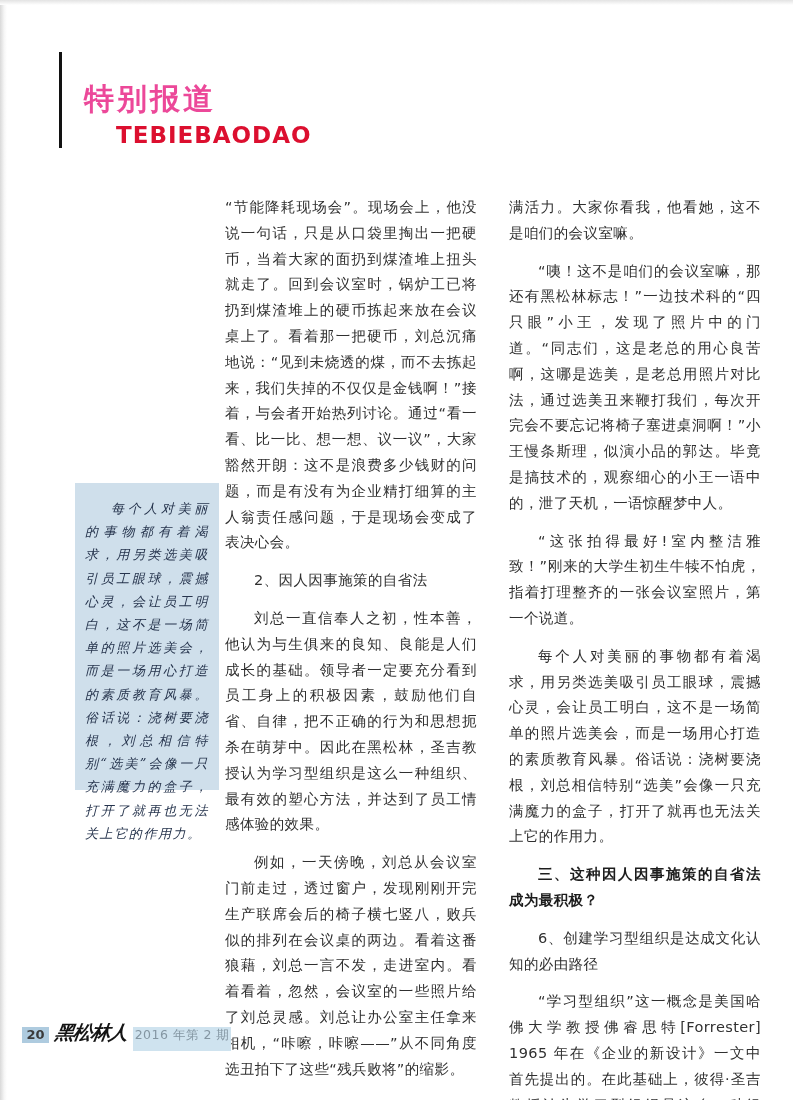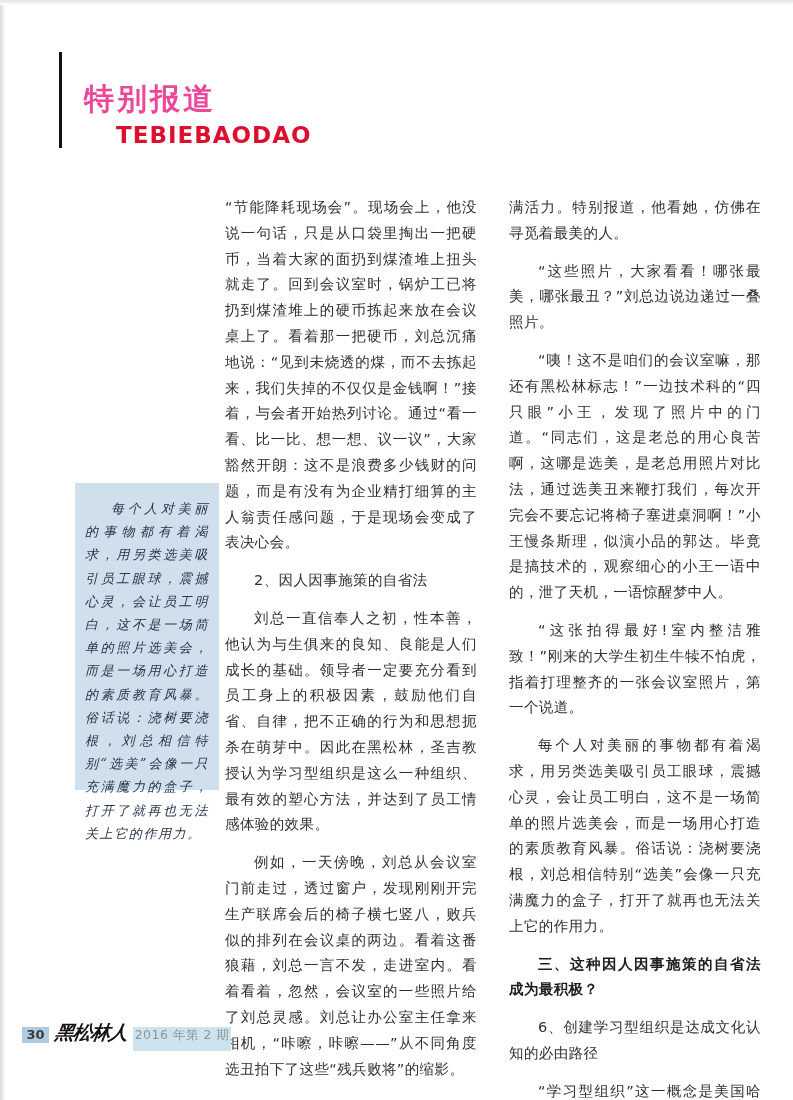--- a/index.html
+++ b/index.html
@@ -66,28 +66,27 @@
 
 <div class="col col1">
   <p>“节能降耗现场会”。现场会上，他没说一句话，只是从口袋里掏出一把硬币，当着大家的面扔到煤渣堆上扭头就走了。回到会议室时，锅炉工已将扔到煤渣堆上的硬币拣起来放在会议桌上了。看着那一把硬币，刘总沉痛地说：“见到未烧透的煤，而不去拣起来，我们失掉的不仅仅是金钱啊！”接着，与会者开始热列讨论。通过“看一看、比一比、想一想、议一议”，大家豁然开朗：这不是浪费多少钱财的问题，而是有没有为企业精打细算的主人翁责任感问题，于是现场会变成了表决心会。</p>
   <p class="indent">2、因人因事施策的自省法</p>
   <p class="indent">刘总一直信奉人之初，性本善，他认为与生俱来的良知、良能是人们成长的基础。领导者一定要充分看到员工身上的积极因素，鼓励他们自省、自律，把不正确的行为和思想扼杀在萌芽中。因此在黑松林，圣吉教授认为学习型组织是这么一种组织、最有效的塑心方法，并达到了员工情感体验的效果。</p>
   <p class="indent">例如，一天傍晚，刘总从会议室门前走过，透过窗户，发现刚刚开完生产联席会后的椅子横七竖八，败兵似的排列在会议桌的两边。看着这番狼藉，刘总一言不发，走进室内。看着看着，忽然，会议室的一些照片给了刘总灵感。刘总让办公室主任拿来相机，“咔嚓，咔嚓——”从不同角度选丑拍下了这些“残兵败将”的缩影。</p>
 
 </div>
 
 <div class="col col2">
-  <p>满活力。特别报道，他看她，仿佛在寻觅着最美的人。</p>
-  <p class="indent">“这些照片，大家看看！哪张最美，哪张最丑？”刘总边说边递过一叠照片。</p>
+  <p>满活力。大家你看我，他看她，这不是咱们的会议室嘛。</p>
   <p class="indent">“咦！这不是咱们的会议室嘛，那还有黑松林标志！”一边技术科的“四只眼”小王，发现了照片中的门道。“同志们，这是老总的用心良苦啊，这哪是选美，是老总用照片对比法，通过选美丑来鞭打我们，每次开完会不要忘记将椅子塞进桌洞啊！”小王慢条斯理，似演小品的郭达。毕竟是搞技术的，观察细心的小王一语中的，泄了天机，一语惊醒梦中人。</p>
   <p class="indent">“这张拍得最好!室内整洁雅致！”刚来的大学生初生牛犊不怕虎，指着打理整齐的一张会议室照片，第一个说道。</p>
   <p class="indent">每个人对美丽的事物都有着渴求，用另类选美吸引员工眼球，震撼心灵，会让员工明白，这不是一场简单的照片选美会，而是一场用心打造的素质教育风暴。俗话说：浇树要浇根，刘总相信特别“选美”会像一只充满魔力的盒子，打开了就再也无法关上它的作用力。</p>
   <p class="indent bold">三、这种因人因事施策的自省法成为最积极？</p>
   <p class="indent">6、创建学习型组织是达成文化认知的必由路径</p>
   <p class="indent">“学习型组织”这一概念是美国哈佛大学教授佛睿思特[Forrester] 1965 年在《企业的新设计》一文中首先提出的。在此基础上，彼得·圣吉教授认为学习型组织是这么一种组织，“在其中，大家得以不断突破自己的能力上限，创造真心向往的结果，培养全新、前瞻而开阔的思考方式，全力实现共同的抱负，以及不断一起学习如何共同学习”。</p>
 
 </div>
 
 <div class="footer">
-  <div class="pageno-box">30</div>
+  <div class="pageno-box">20</div>
   <div class="footer-logo">黑松林人</div>
   <div class="issue-box">2016 年第 2 期</div>
 </div>
 
 </body></html>

